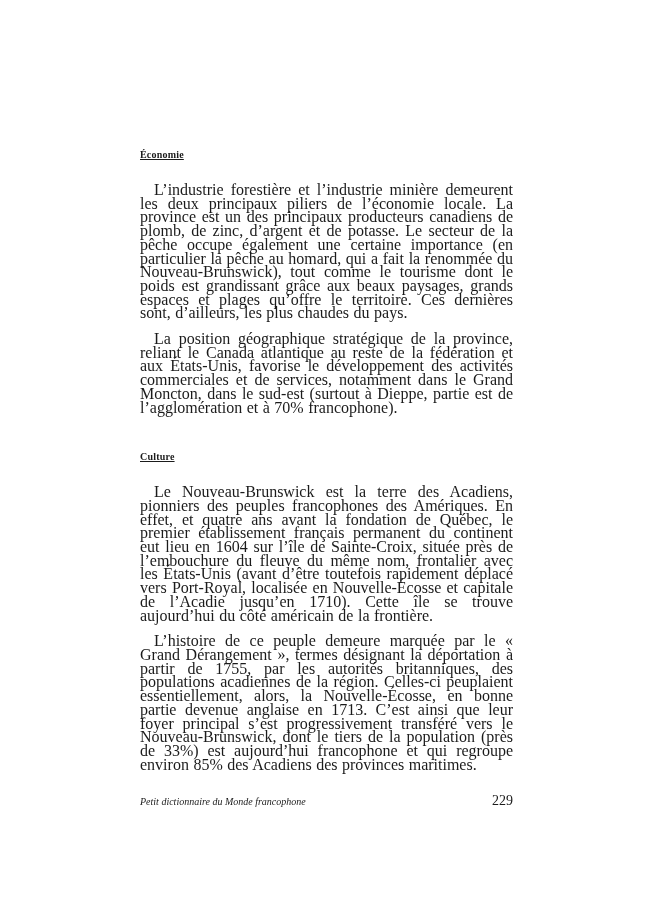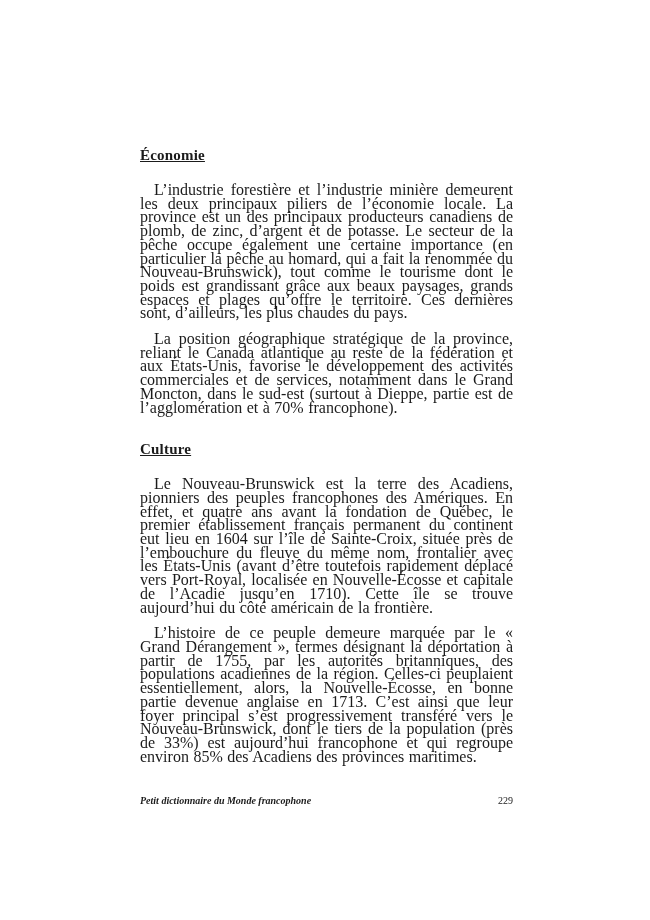--- a/index.html
+++ b/index.html
@@ -16,23 +16,23 @@
     font-family: "Liberation Serif", "DejaVu Serif", serif;
     color: #1b1b1b;
   }
   .content {
     position: absolute;
     left: 140px;
     top: 148px;
     width: 373px;
   }
   .section { display: block; }
-  .section + .section { margin-top: 28px; }
+  .section + .section { margin-top: 36px; }
   h2.heading {
-    font-size: 15px;
+    font-size: 10px;
     line-height: 14px;
     font-weight: bold;
     text-decoration: underline;
     margin: 0 0 21px 0;
     letter-spacing: 0.2px;
   }
   p.para {
     font-size: 16px;
     line-height: 13.7px;
     text-align: justify;
@@ -47,25 +47,24 @@
     top: 795px;
     width: 373px;
     display: flex;
     justify-content: space-between;
     align-items: baseline;
     font-size: 10px;
     line-height: 12px;
   }
   .footer .book-title {
     font-style: italic;
-    font-weight: bold;
   }
   .footer .page-number {
     font-style: normal;
-    font-size: 10px;
+    font-size: 14px;
   }
 </style>
 </head>
 <body>
 
 <div class="page">
 
   <div class="content">
 
     <section class="section">

